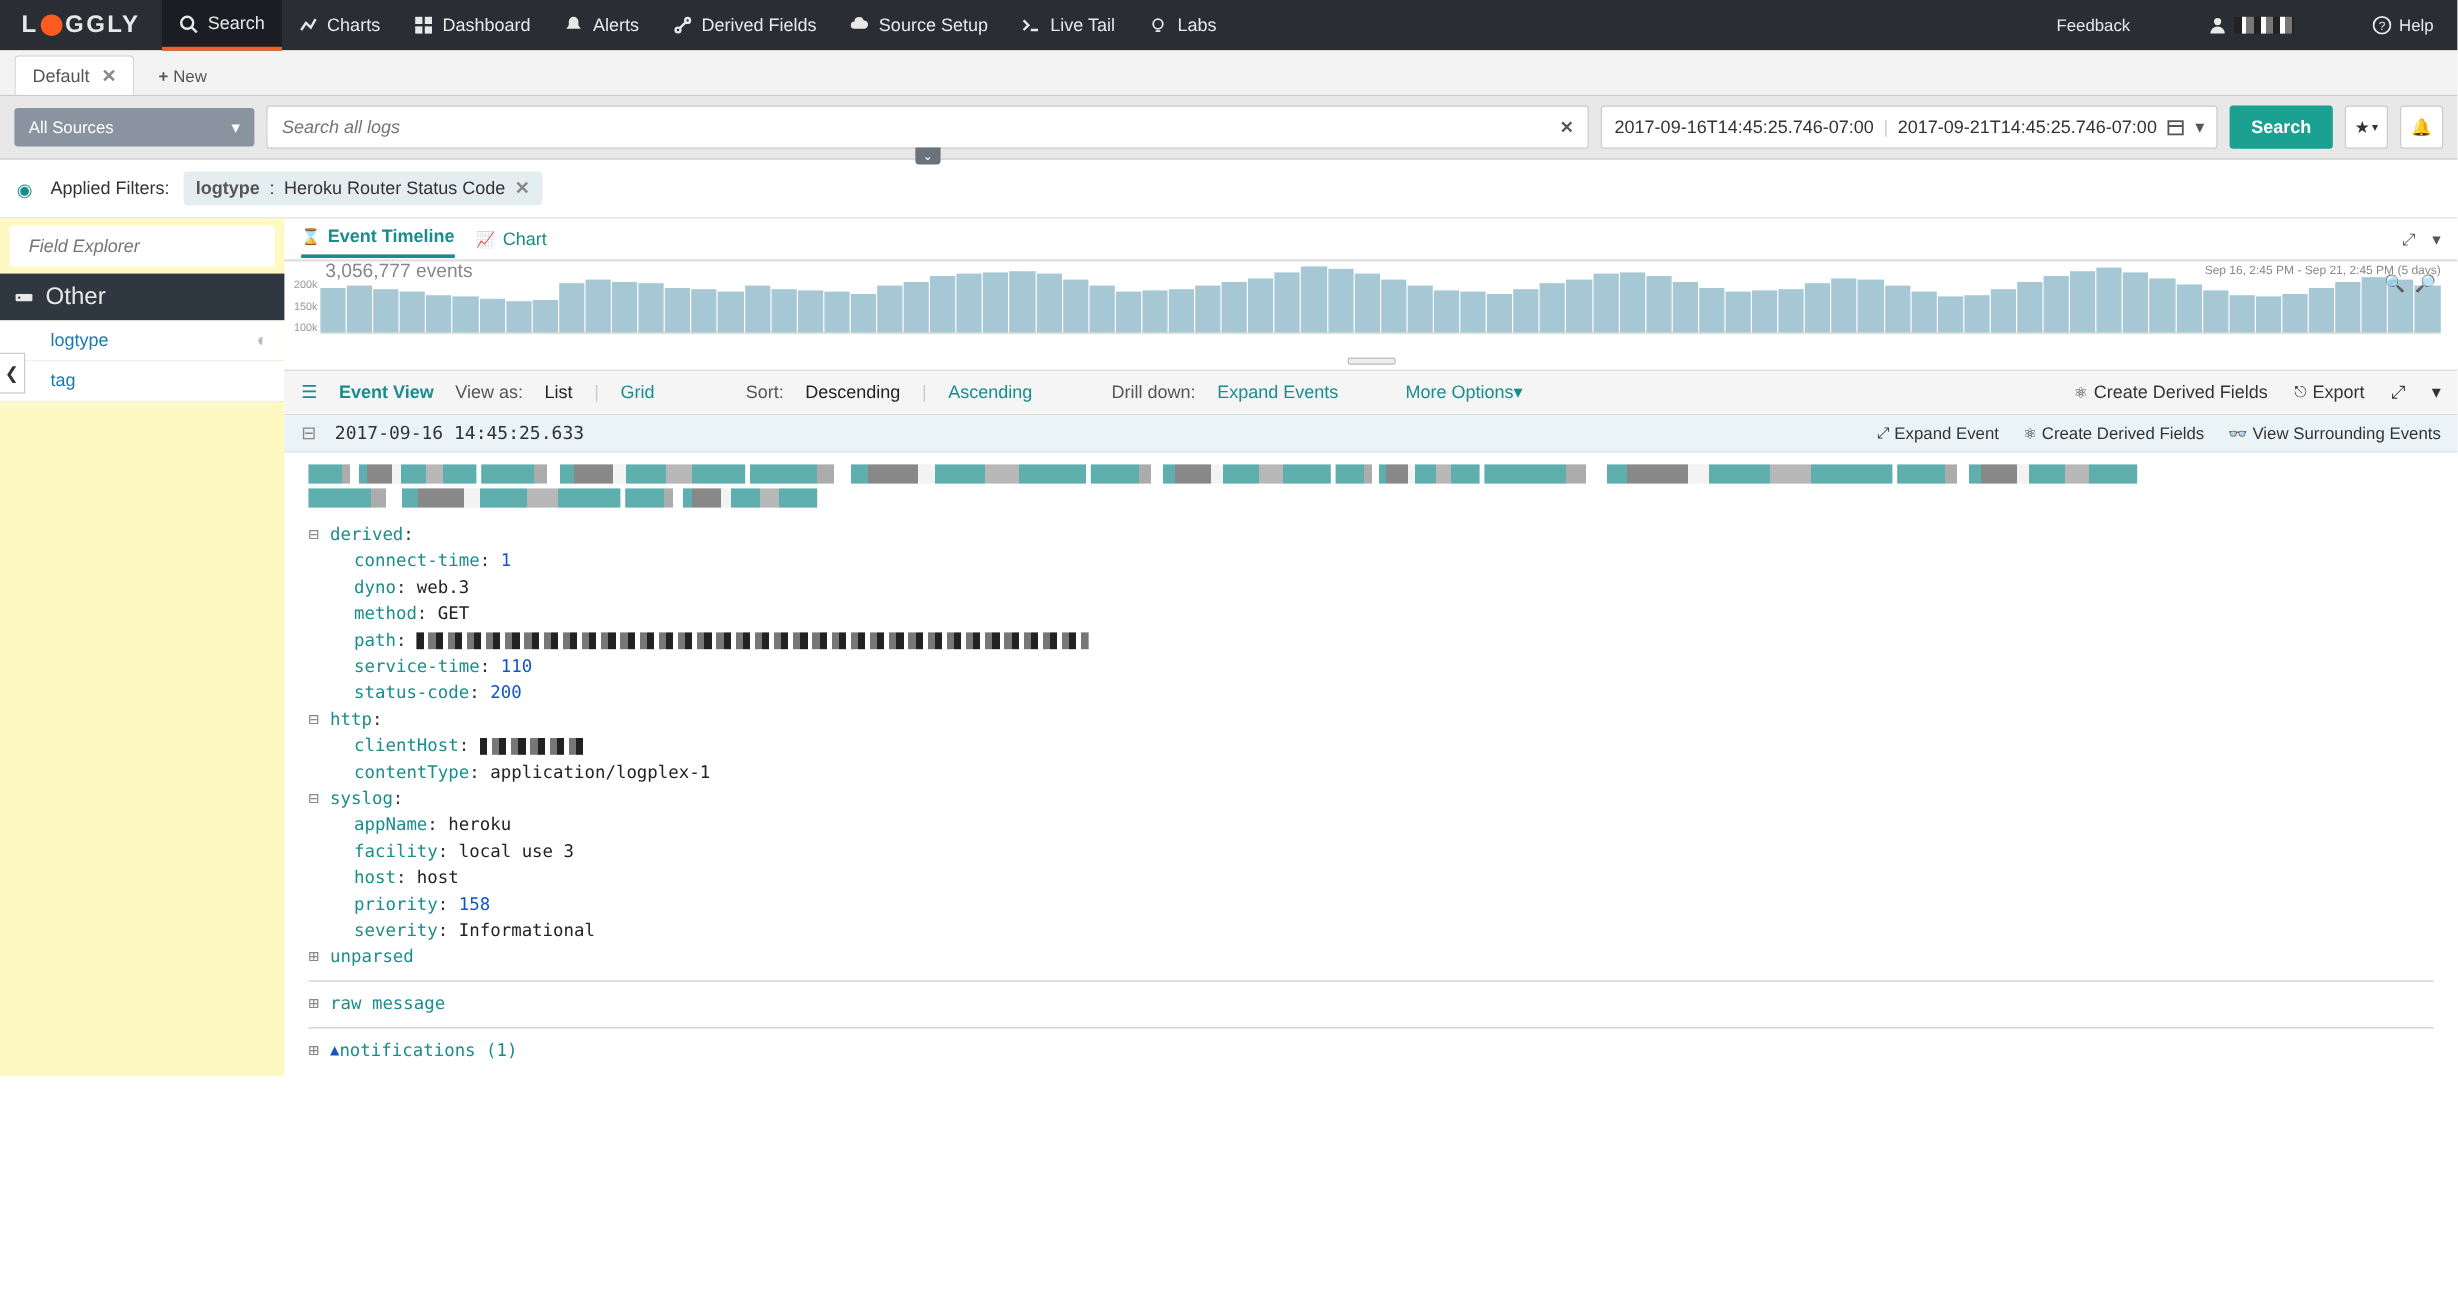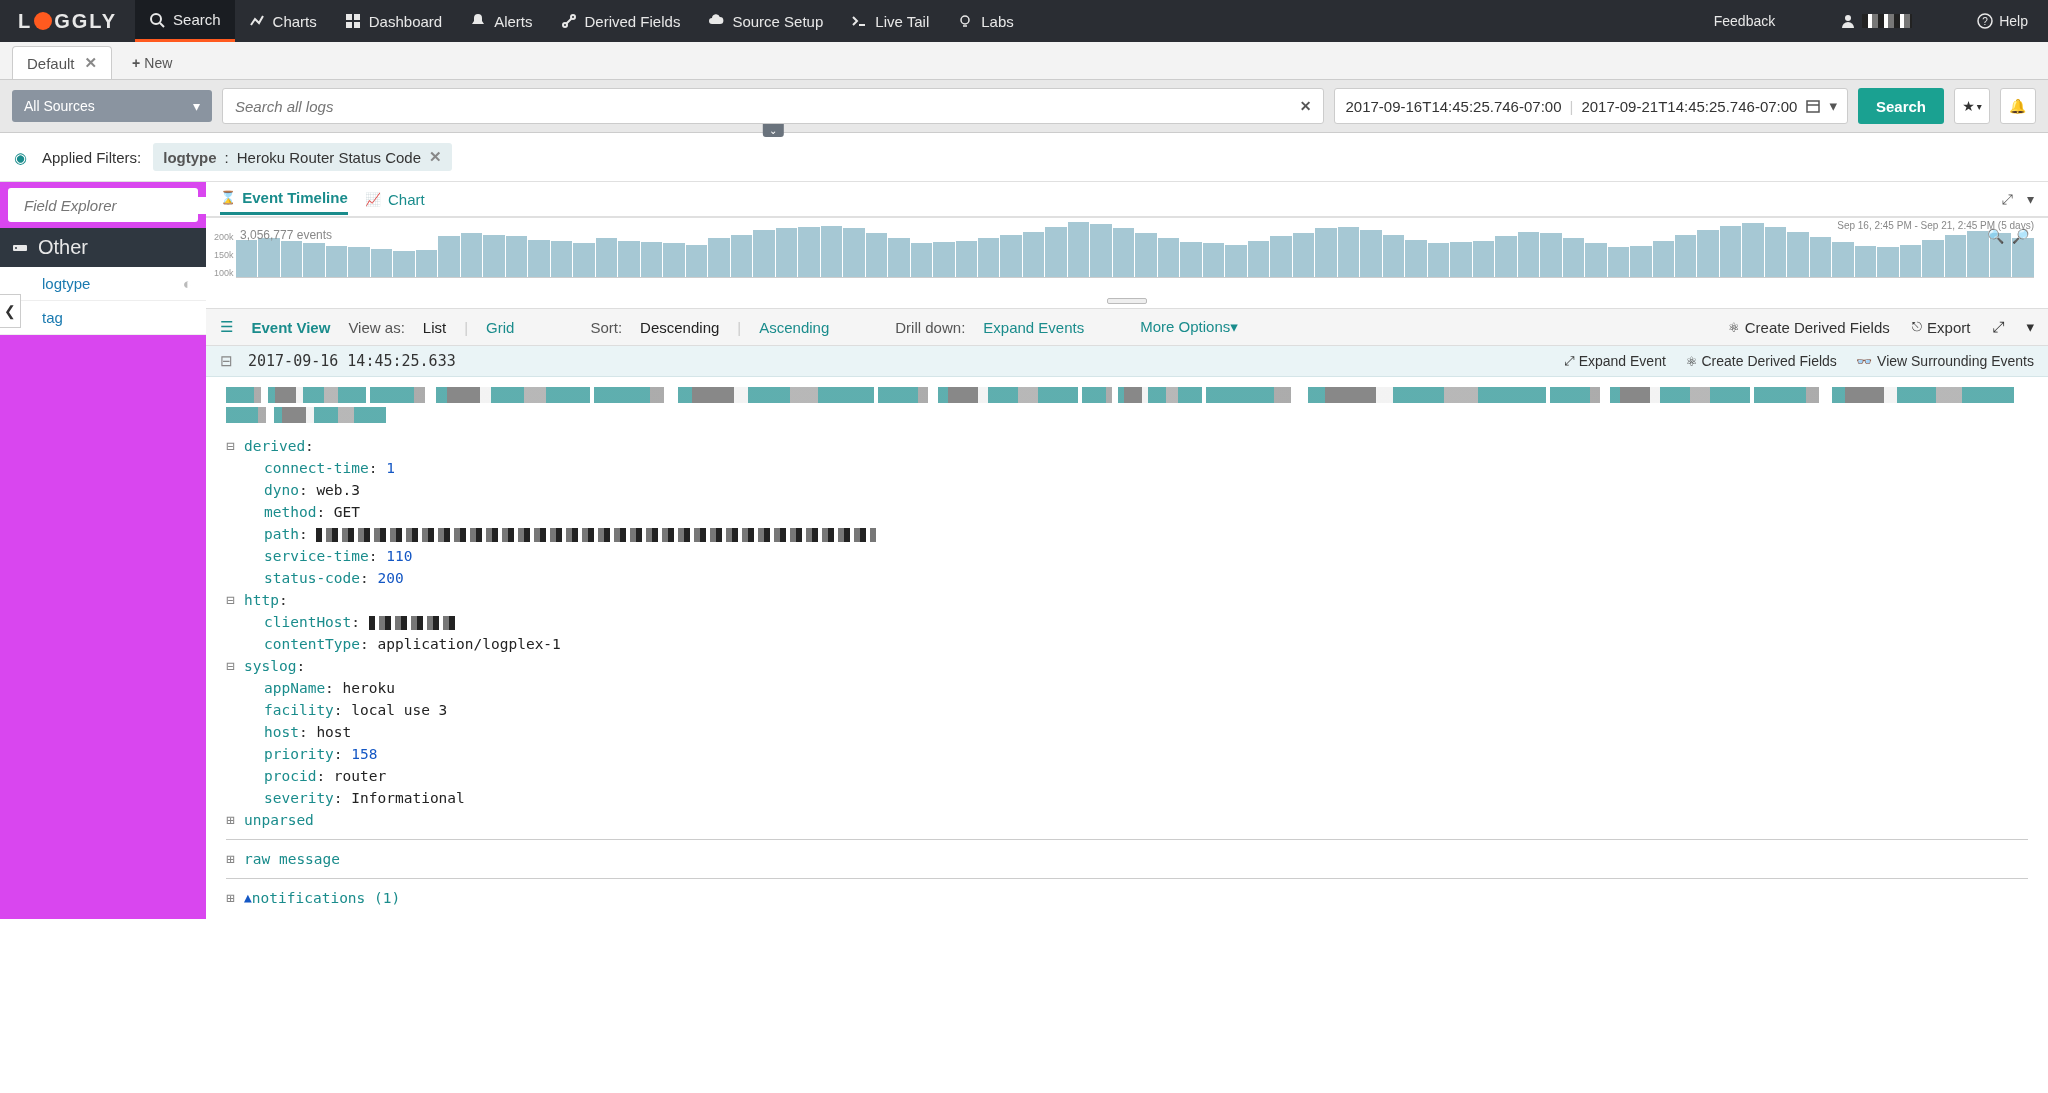--- a/index.html
+++ b/index.html
@@ -30,36 +30,36 @@
 .btn-search { background:#1aa191; color:#fff; border:none; border-radius:3px; padding:0 18px; height:36px; font-weight:600; font-size:15px; cursor:pointer;}
 .icon-btn { background:#fff; border:1px solid #ccc; border-radius:3px; width:36px; height:36px; display:flex; align-items:center; justify-content:center; cursor:pointer; gap:2px; padding:0 8px;}
 .chevron{background:#6a737d;color:#fff;font-size:10px;padding:1px 6px;border-radius:0 0 3px 3px;position:absolute;left:50%;transform:translateX(-50%);bottom:-14px;cursor:pointer;}
 
 .filterbar { padding:10px 14px; border-bottom:1px solid #e0e0e0; display:flex; align-items:center; gap:12px; font-size:15px;}
 .filter-chip { background:#e4eef0; color:#333; padding:5px 10px; border-radius:3px; display:flex; align-items:center; gap:8px;}
 .filter-chip .k { color:#555; font-weight:600;}
 .chip-x { color:#888; font-weight:bold; cursor:pointer;}
 
 .body-row { display:flex; }
-.sidebar { width:206px; background:#d946ef; min-height:700px; color:#e8e8e8;}
+.sidebar { width:237px; background:#fef9c3; min-height:700px; color:#e8e8e8;}
 .field-search { margin:6px 8px; background:#fff; border-radius:3px; display:flex; align-items:center; height:34px; padding:0 8px; gap:8px;}
 .field-search input { border:none; outline:none; flex:1; font-size:15px; font-style:italic; color:#777;}
 .side-section { background:#2f3740; padding:8px 12px; display:flex; align-items:center; gap:10px; font-size:20px; font-weight:500;}
 .side-facets { background:#fff; color:#333; }
 .facet { padding:8px 14px 8px 42px; border-bottom:1px solid #eee; font-size:15px; color:#1a7ab0; cursor:pointer; display:flex; justify-content:space-between; align-items:center;}
 .collapse-handle { background:#fff; border:1px solid #ccc; border-left:none; padding:8px 4px; cursor:pointer; position:absolute; left:0; top:40%;}
 
 .main { flex:1; position:relative;}
 .timeline-tabs { border-bottom:2px solid #e0e0e0; display:flex; align-items:center; padding:0 14px; gap:18px; height:36px;}
 .tl-tab { display:flex; align-items:center; gap:6px; color:#1a8c8c; font-size:15px; padding:6px 0; cursor:pointer;}
 .tl-tab.active { border-bottom:3px solid #1a8c8c; font-weight:600;}
 .tl-right { margin-left:auto; display:flex; gap:14px; color:#555;}
 
 .timeline-chart { height:80px; position:relative; padding:4px 14px 0 30px;}
-.chart-meta-left { position:absolute; left:34px; top:10px; font-size:12px; color:#888;}
+.chart-meta-left { position:absolute; left:34px; top:0; font-size:16px; color:#888;}
 .chart-meta-right { position:absolute; right:14px; top:2px; font-size:10px; color:#888;}
 .bars { display:flex; align-items:flex-end; height:56px; gap:1px; border-bottom:1px solid #ccc;}
 .bars .bar { flex:1; background:#a6c8d4;}
 .yaxis { position:absolute; left:8px; top:10px; font-size:9px; color:#999; line-height:18px;}
 .zoom-icons { position:absolute; right:18px; top:10px; display:flex; gap:8px; color:#777;}
 .drag-handle { height:10px; display:flex; justify-content:center;}
 .drag-handle span{ width:40px; height:6px; border:1px solid #bbb; border-radius:2px; background:#eee;}
 
 .toolbar { background:#f5f5f5; border-top:1px solid #ddd; border-bottom:1px solid #ddd; height:38px; display:flex; align-items:center; padding:0 14px; gap:18px; font-size:15px;}
 .toolbar .lbl { color:#555;}
@@ -479,21 +479,20 @@
 
       <div class="tree-row">
           <span class="toggle">⊟</span>
           <span class="key">syslog</span>
           <span class="colon">:</span>
         </div>
       <div class="indent2"><span class="key">appName</span><span class="colon">: </span><span class="val">heroku</span></div>
       <div class="indent2"><span class="key">facility</span><span class="colon">: </span><span class="val">local use 3</span></div>
       <div class="indent2"><span class="key">host</span><span class="colon">: </span><span class="val">host</span></div>
       <div class="indent2"><span class="key">priority</span><span class="colon">: </span><span class="num">158</span></div>
-      <div class="indent2"><span class="key">procid</span><span class="colon">: </span><span class="val">router</span></div>
       <div class="indent2"><span class="key">severity</span><span class="colon">: </span><span class="val">Informational</span></div>
 
       <div class="tree-row">
           <span class="toggle">⊞</span>
           <span class="collapsed-link">unparsed</span>
         </div>
       <div class="hr"></div>
       <div class="tree-row">
           <span class="toggle">⊞</span>
           <span class="collapsed-link">raw message</span>

